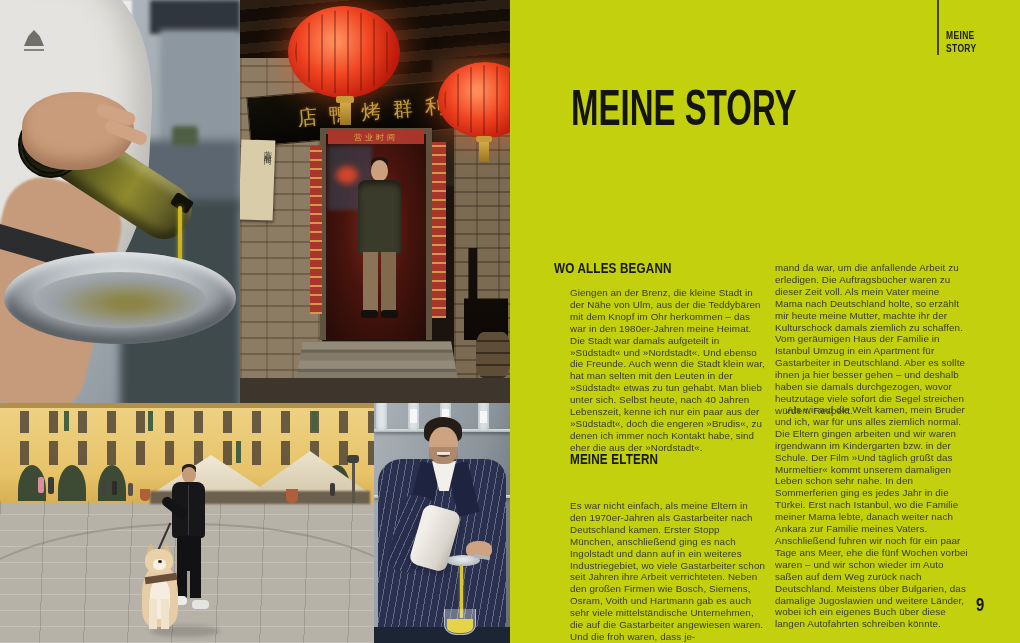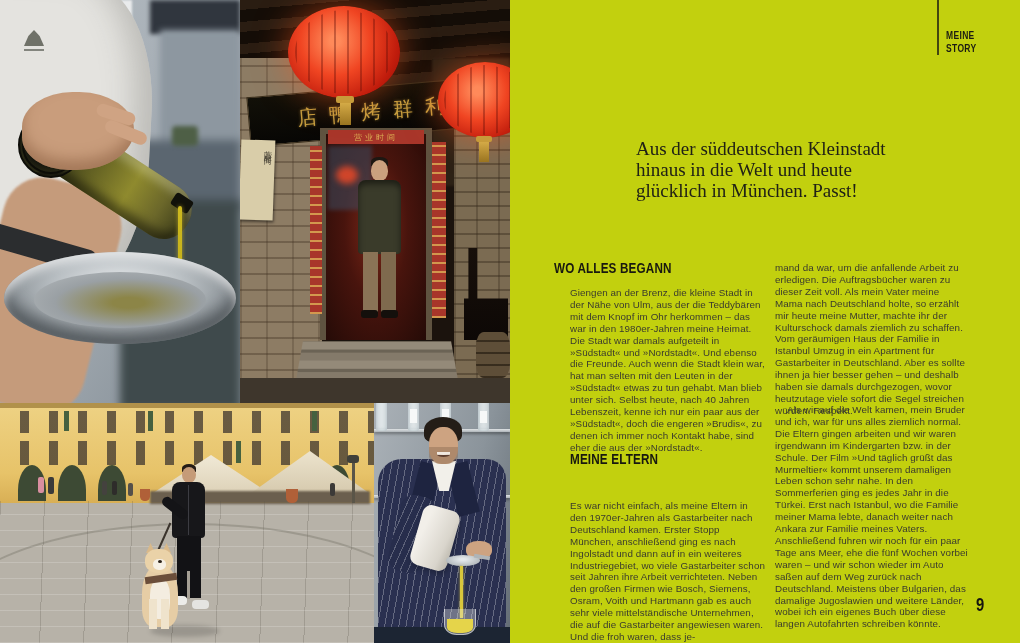--- a/index.html
+++ b/index.html
@@ -309,24 +309,22 @@
     </figure>
   </div>
 
   <section class="page">
     <div class="corner-rule"></div>
     <div class="corner">
       <span>MEINE</span>
       <span>STORY</span>
     </div>
 
-
-    <p class="subtitle">Aus der süddeutschen Kleinstadt
-hinaus in die Welt und heute
-glücklich in München. Passt!</p>
+    <h1 class="title"><span class="cond">MEINE STORY</span></h1>
+
 
     <h2 class="h h1a"><span class="cond">WO ALLES BEGANN</span></h2>
     <p class="body b1a">Giengen an der Brenz, die kleine Stadt in der Nähe von Ulm, aus der die Teddybären mit dem Knopf im Ohr herkommen – das war in den 1980er-Jahren meine Heimat. Die Stadt war damals aufgeteilt in »Südstadt« und »Nordstadt«. Und ebenso die Freunde. Auch wenn die Stadt klein war, hat man selten mit den Leuten in der »Südstadt« etwas zu tun gehabt. Man blieb unter sich. Selbst heute, nach 40 Jahren Lebenszeit, kenne ich nur ein paar aus der »Südstadt«, doch die engeren »Brudis«, zu denen ich immer noch Kontakt habe, sind eher die aus der »Nordstadt«.</p>
 
     <h2 class="h h2a"><span class="cond">MEINE ELTERN</span></h2>
     <p class="body b2a">Es war nicht einfach, als meine Eltern in den 1970er-Jahren als Gastarbeiter nach Deutschland kamen. Erster Stopp München, anschließend ging es nach Ingolstadt und dann auf in ein weiteres Industriegebiet, wo viele Gastarbeiter schon seit Jahren ihre Arbeit verrichteten. Neben den großen Firmen wie Bosch, Siemens, Osram, Voith und Hartmann gab es auch sehr viele mittelständische Unternehmen, die auf die Gastarbeiter angewiesen waren. Und die froh waren, dass je-</p>
 
     <p class="body bc1">mand da war, um die anfallende Arbeit zu erledigen. Die Auftragsbücher waren zu dieser Zeit voll. Als mein Vater meine Mama nach Deutschland holte, so erzählt mir heute meine Mutter, machte ihr der Kulturschock damals ziemlich zu schaffen. Vom geräumigen Haus der Familie in Istanbul Umzug in ein Apartment für Gastarbeiter in Deutschland. Aber es sollte ihnen ja hier besser gehen – und deshalb haben sie damals durchgezogen, wovor heutzutage viele sofort die Segel streichen würden. Respekt.</p>
     <p class="body bc2">Als wir auf die Welt kamen, mein Bruder und ich, war für uns alles ziemlich normal. Die Eltern gingen arbeiten und wir waren irgendwann im Kindergarten bzw. in der Schule. Der Film »Und täglich grüßt das Murmeltier« kommt unserem damaligen Leben schon sehr nahe. In den Sommerferien ging es jedes Jahr in die Türkei. Erst nach Istanbul, wo die Familie meiner Mama lebte, danach weiter nach Ankara zur Familie meines Vaters. Anschließend fuhren wir noch für ein paar Tage ans Meer, ehe die fünf Wochen vorbei waren – und wir schon wieder im Auto saßen auf dem Weg zurück nach Deutschland. Meistens über Bulgarien, das damalige Jugoslawien und weitere Länder, wobei ich ein eigenes Buch über diese langen Autofahrten schreiben könnte.</p>
 

